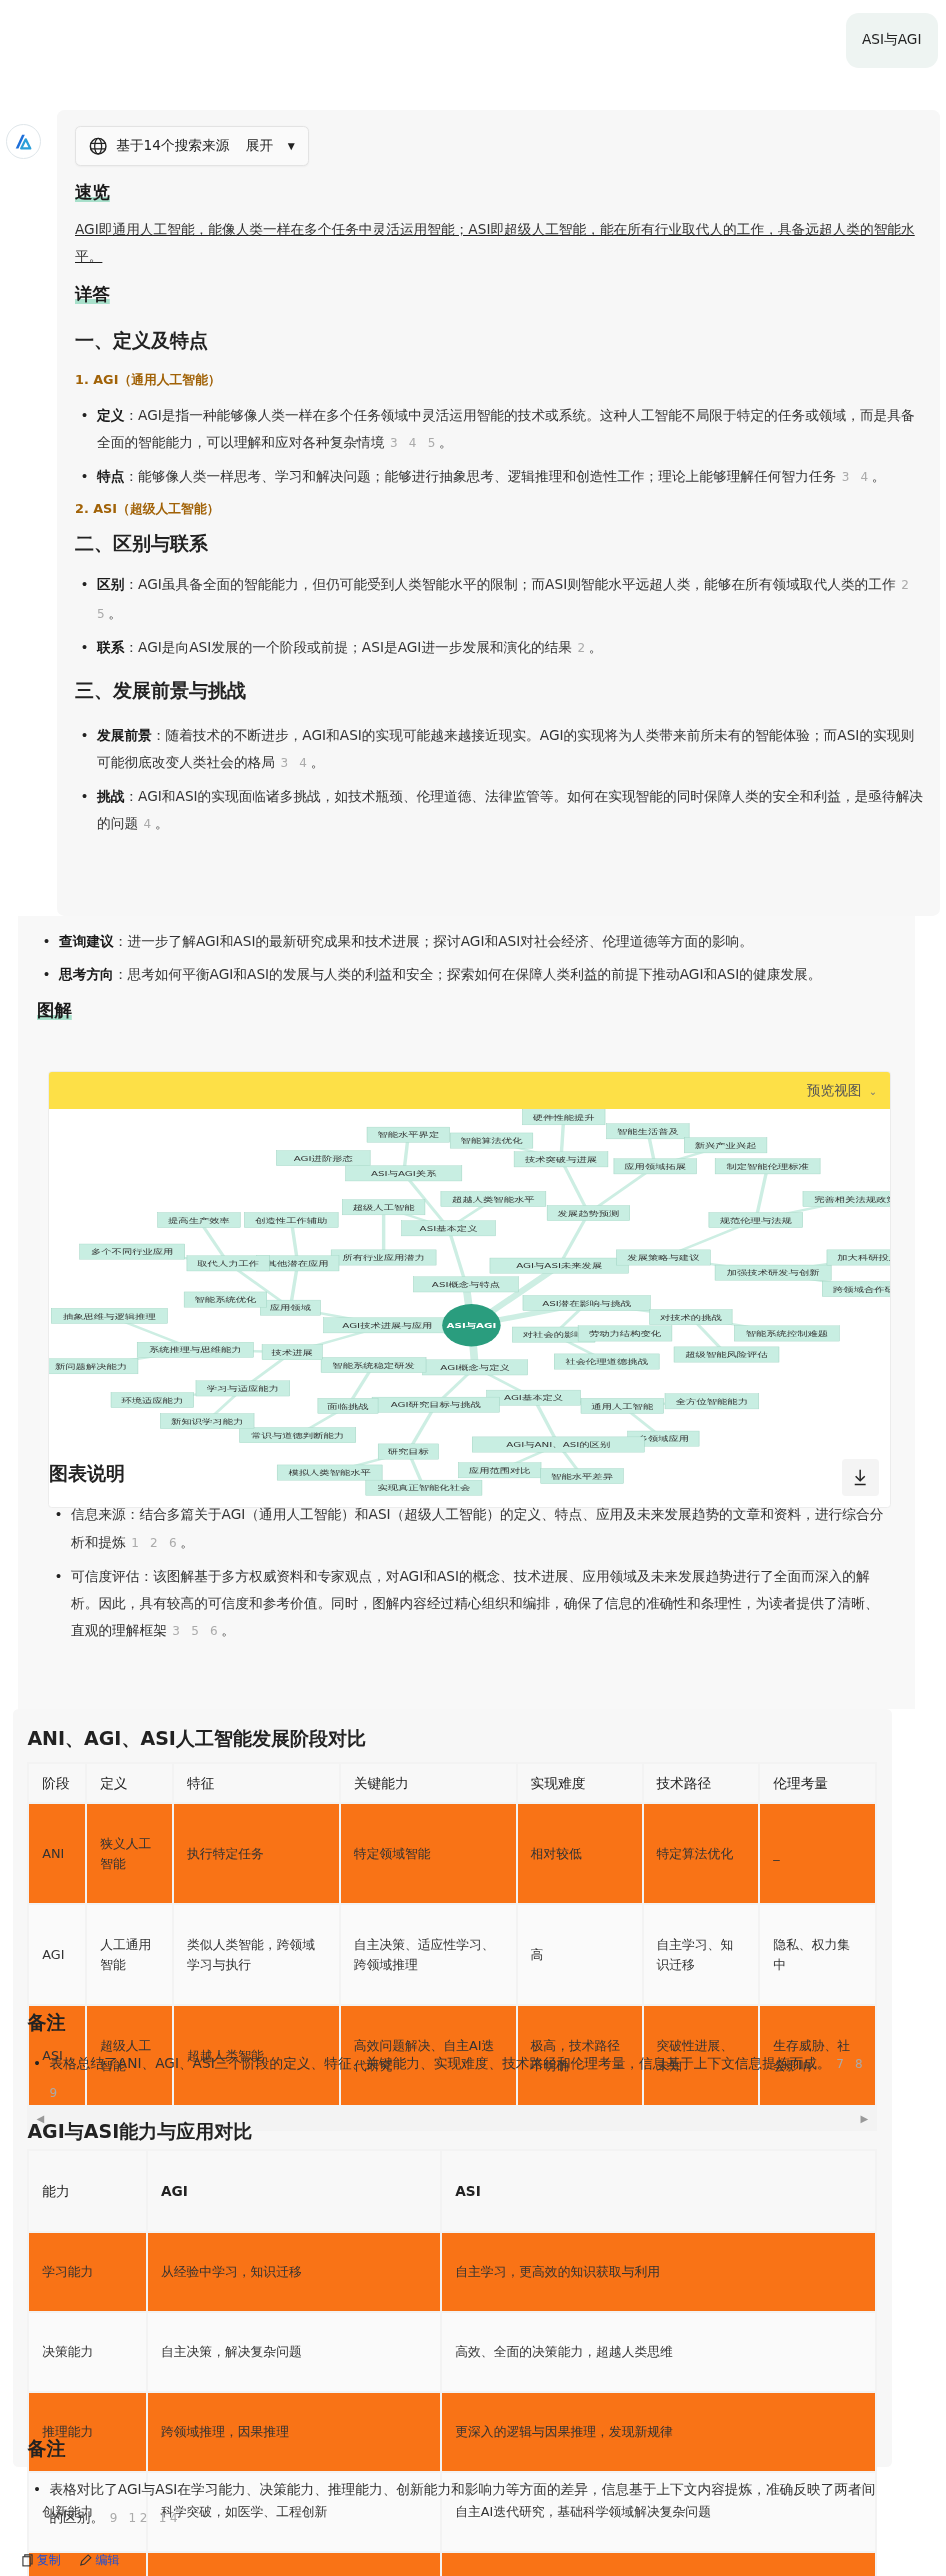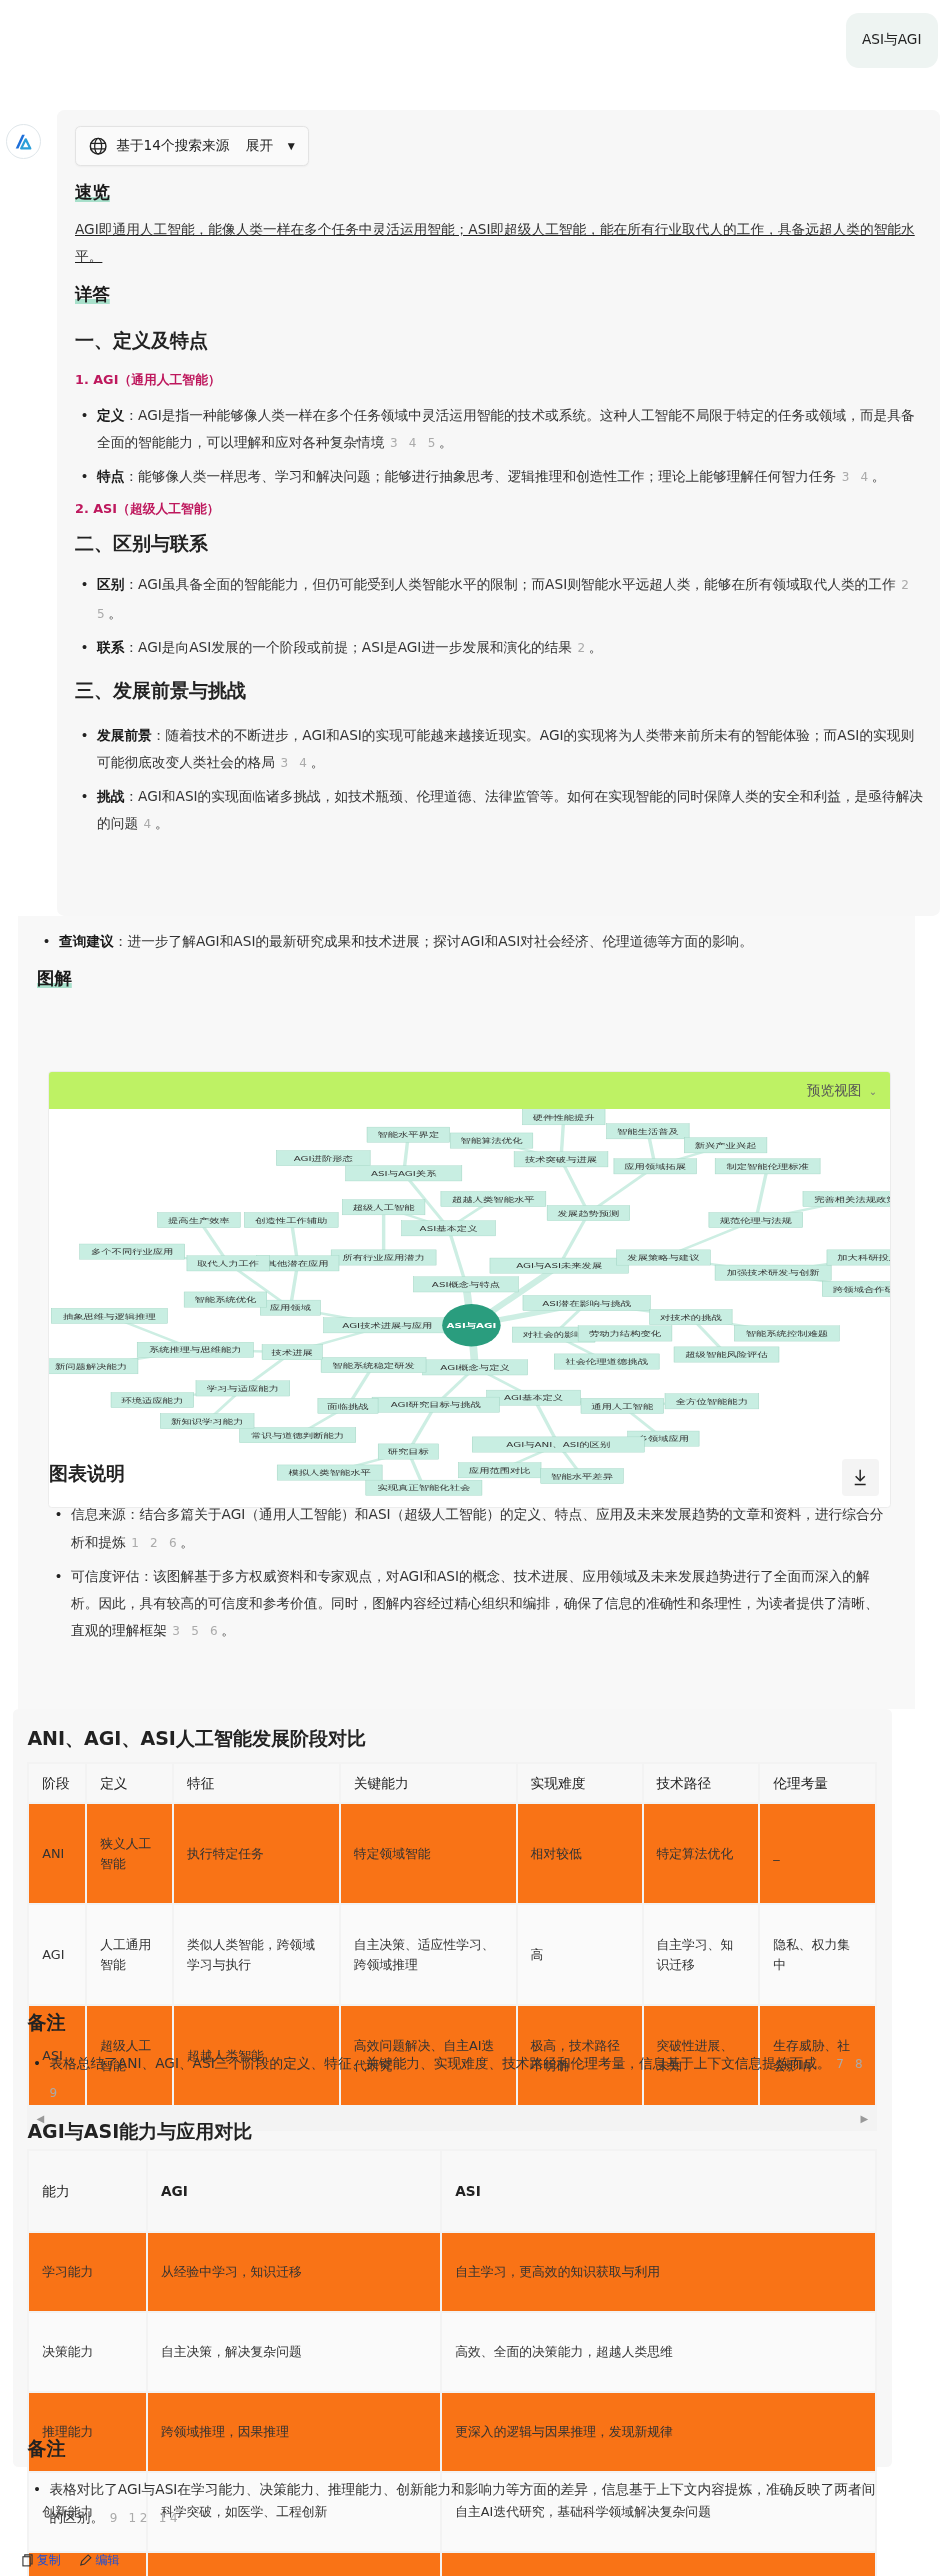--- a/index.html
+++ b/index.html
@@ -16,32 +16,32 @@
 
   .sources-btn { position: absolute; left: 75px; top: 126px; height: 40px; padding: 0 12.8px; background: #fafafa; border: 0.9px solid #e3e3e3; border-radius: 5.5px; display: flex; align-items: center; gap: 9.1px; font-size: 13.7px; color: #222; box-shadow: 0 0.9px 1.8px rgba(0,0,0,0.04); }
   .sources-btn .globe { width: 18.3px; height: 18.3px; }
   .sources-btn .expand { margin-left: 7.3px; }
   .sources-btn .caret { font-size: 9.1px; margin-left: 5.5px; }
 
   .content { position: absolute; left: 75px; width: 850px; }
 
   h2.sec { font-size: 17.4px; font-weight: bold; color: #1a1a1a; text-decoration: underline; text-decoration-color: #a8e0cb; text-decoration-thickness: 4.6px; text-underline-offset: -0.9px; margin: 0; }
   h3.sub { font-size: 19px; font-weight: bold; color: #222; }
-  h4.mini { font-size: 12.8px; font-weight: bold; color: #be185d; }
+  h4.mini { font-size: 12.8px; font-weight: bold; color: #a16207; }
   p.body { font-size: 13.7px; color: #333; line-height: 27.4px; }
 
   ul.bul { list-style: none; }
   ul.bul li { position: relative; padding-left: 22px; font-size: 13.7px; line-height: 27.4px; color: #333; margin-bottom: 5.5px; }
   ul.bul li::before { content: "•"; position: absolute; left: 5.5px; top: 0; color: #222; font-size: 13.7px; }
   ul.bul li b { color: #1a1a1a; }
   .cite { color: #aaa; font-size: 12px; margin-left: 5.5px; letter-spacing: 3.7px; }
 
   
   .mm-card { position: absolute; left: 48px; top: 1071px; width: 843px; height: 437px; background: #fff; border: 0.9px solid #ececec; border-radius: 3.7px; overflow: hidden; }
-  .mm-head { height: 37px; background: #bef264; display: flex; align-items: center; justify-content: flex-end; padding-right: 12.8px; font-size: 13.7px; color: #555; }
+  .mm-head { height: 37px; background: #fde047; display: flex; align-items: center; justify-content: flex-end; padding-right: 12.8px; font-size: 13.7px; color: #555; }
   .mm-head .chev { font-size: 10px; margin-left: 7.3px; color: #777; }
   .mm-svg { position: absolute; left: 0; top: 37px; }
   .dl-btn { position: absolute; right: 11px; bottom: 11px; width: 37px; height: 37px; background: #f4f4f4; border-radius: 3.7px; display: flex; align-items: center; justify-content: center; }
 
   
   .tbl-wrap { position: absolute; left: 27.4px; width: 850px; background: #f97316; }
   table.grid { border-collapse: collapse; width: 100%; font-size: 12.8px; color: #333; }
   table.grid th, table.grid td { border: 2.7px solid #f3f3f3; padding: 9.1px 12.8px; text-align: left; vertical-align: middle; line-height: 20px; }
   table.grid th { background: #f8f8f8; font-weight: normal; color: #222; font-size: 13.7px; }
   table.grid tr:nth-child(even) td { background: #fafafa; }
@@ -102,20 +102,21 @@
   <h3 class="sub" style="margin-top:12.8px;">三、发展前景与挑战</h3>
   <ul class="bul" style="margin-top:16.4px;">
     <li><b>发展前景</b><span>：随着技术的不断进步，AGI和ASI的实现可能越来越接近现实。AGI的实现将为人类带来前所未有的智能体验；而ASI的实现则可能彻底改变人类社会的格局</span><span class="cite">3 4</span><span>。</span></li>
     <li><b>挑战</b><span>：AGI和ASI的实现面临诸多挑战，如技术瓶颈、伦理道德、法律监管等。如何在实现智能的同时保障人类的安全和利益，是亟待解决的问题</span><span class="cite">4</span><span>。</span></li>
   </ul>
 </div>
 
 <div class="content" style="top:928px; left:37px; width:868px;">
   <ul class="bul">
     <li><b>查询建议</b><span>：进一步了解AGI和ASI的最新研究成果和技术进展；探讨AGI和ASI对社会经济、伦理道德等方面的影响。</span></li>
+    <li><b>思考方向</b><span>：思考如何平衡AGI和ASI的发展与人类的利益和安全；探索如何在保障人类利益的前提下推动AGI和ASI的健康发展。</span></li>
   </ul>
   <h2 class="sec" style="margin-top:9.1px;">图解</h2>
 </div>
 
 <div class="mm-card">
   <div class="mm-head">
     <span><span>预览视图</span><span class="chev">⌄</span></span>
   </div>
   <svg class="mm-svg" id="mm-svg" width="843" height="400" viewBox="0 0 980 680" preserveAspectRatio="none" style="font-size:15px">
       <line x1="491.06290672451195" y1="367.63470319634706" x2="484.6854663774403" y2="298.1333333333333" stroke="#cdeee3" stroke-width="9"></line>

